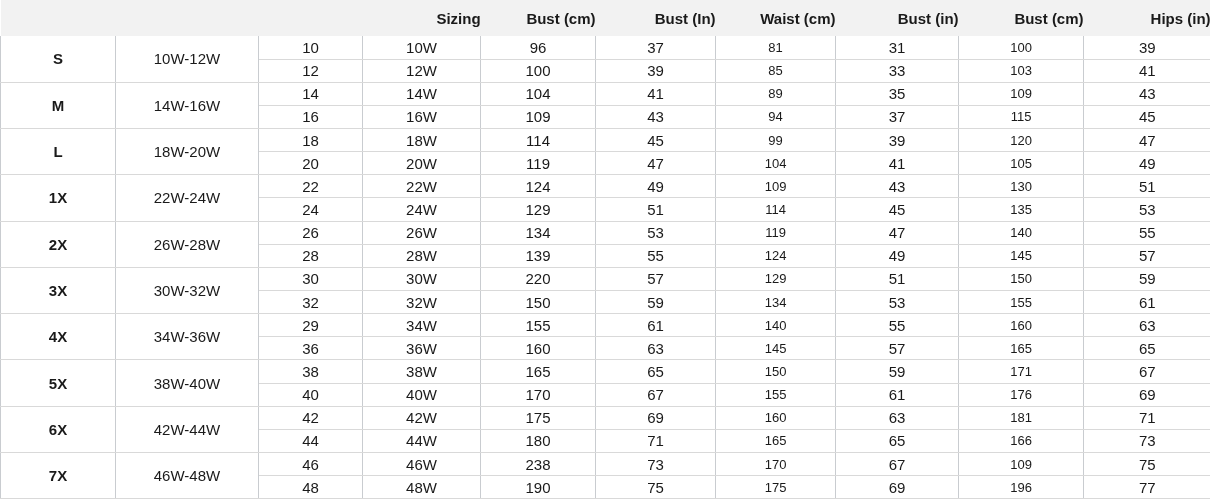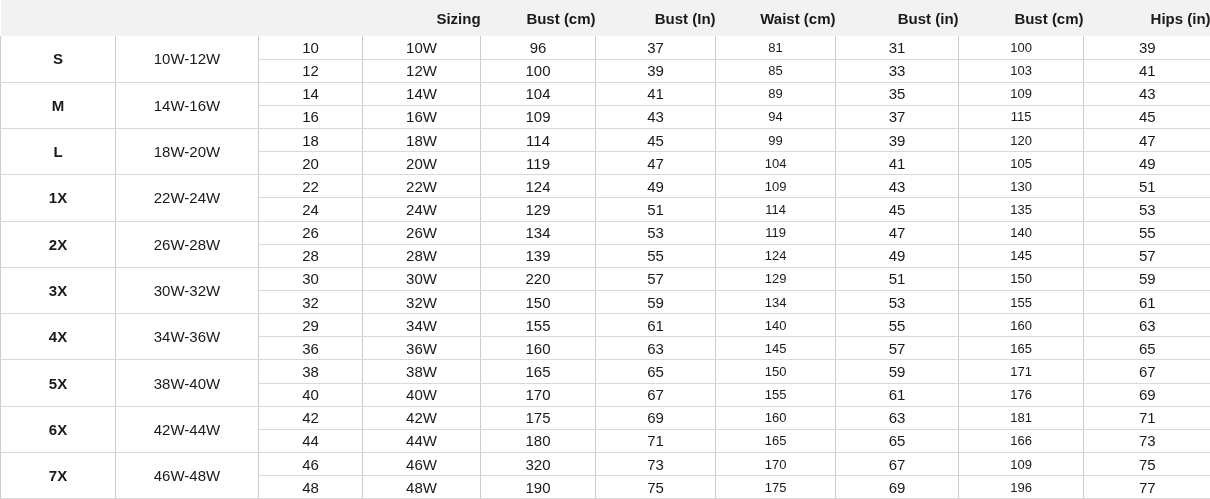--- a/index.html
+++ b/index.html
@@ -277,21 +277,21 @@
           <td class="small-num">165</td>
           <td>65</td>
           <td class="small-num">166</td>
           <td>73</td>
         </tr>
         <tr>
           <td rowspan="2" class="size-cell">7X</td>
           <td rowspan="2" class="range-cell">46W-48W</td>
           <td>46</td>
           <td>46W</td>
-          <td>320</td>
+          <td>238</td>
           <td>73</td>
           <td class="small-num">170</td>
           <td>67</td>
           <td class="small-num">109</td>
           <td>75</td>
         </tr>
         <tr>
           <td>48</td>
           <td>48W</td>
           <td>190</td>

